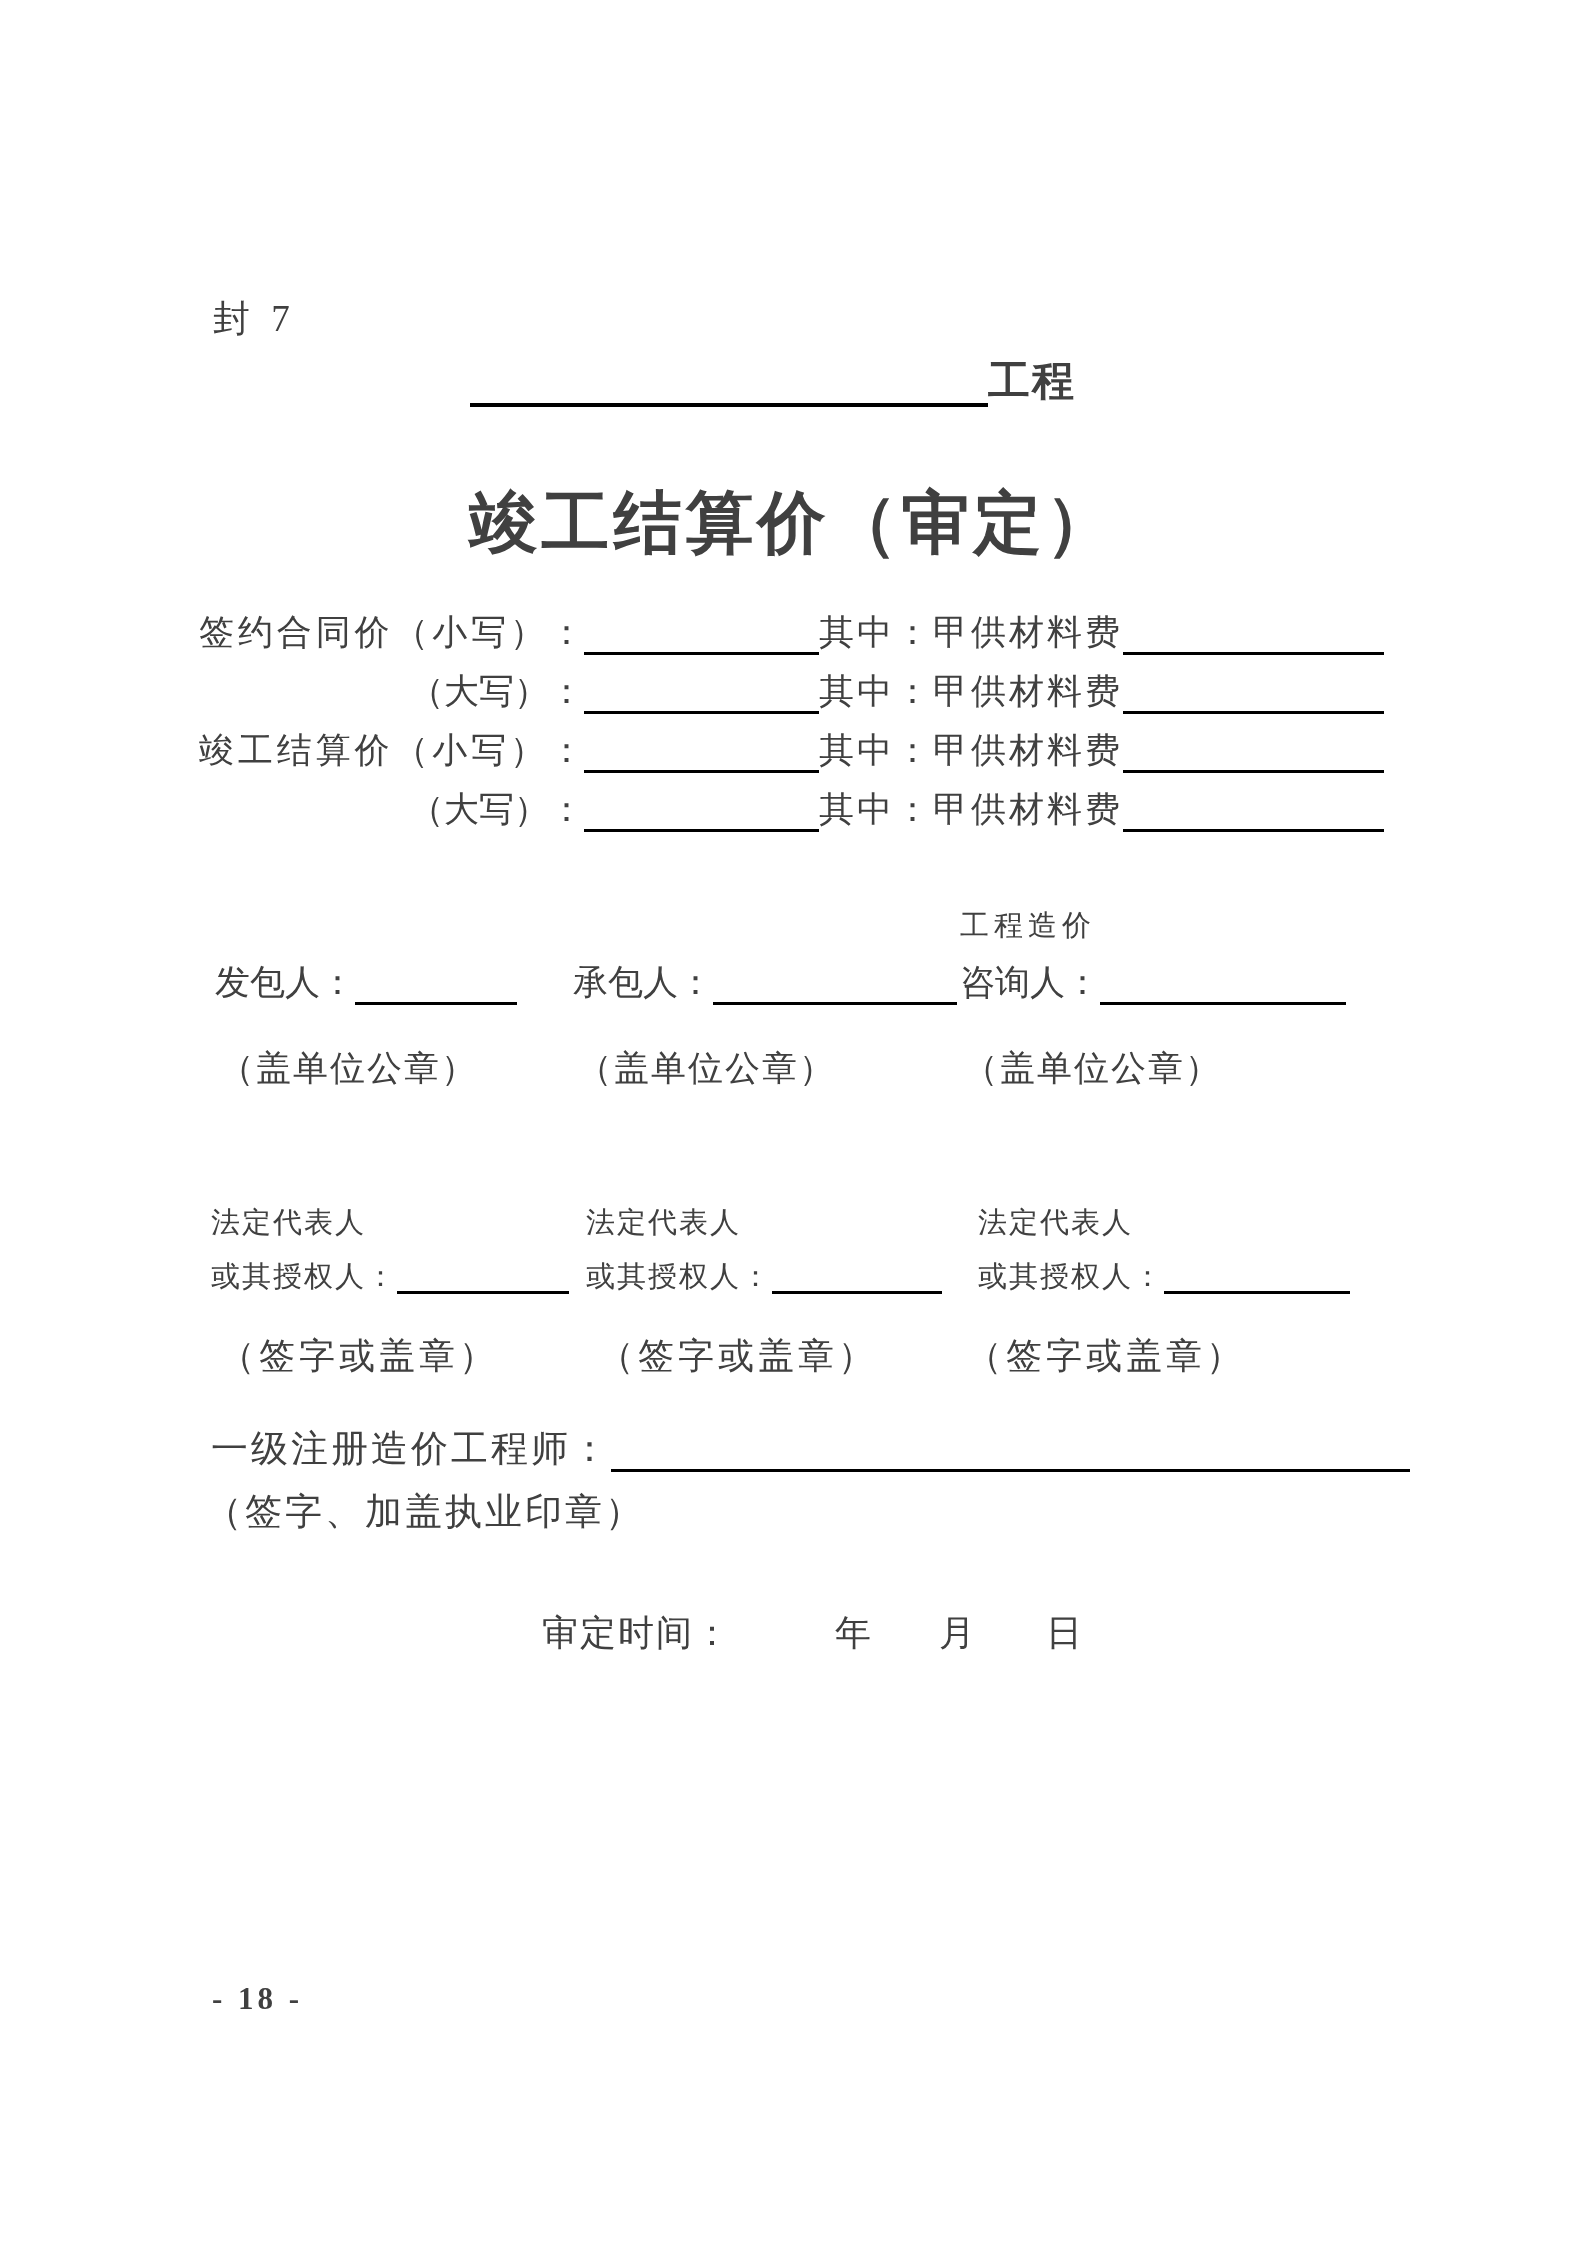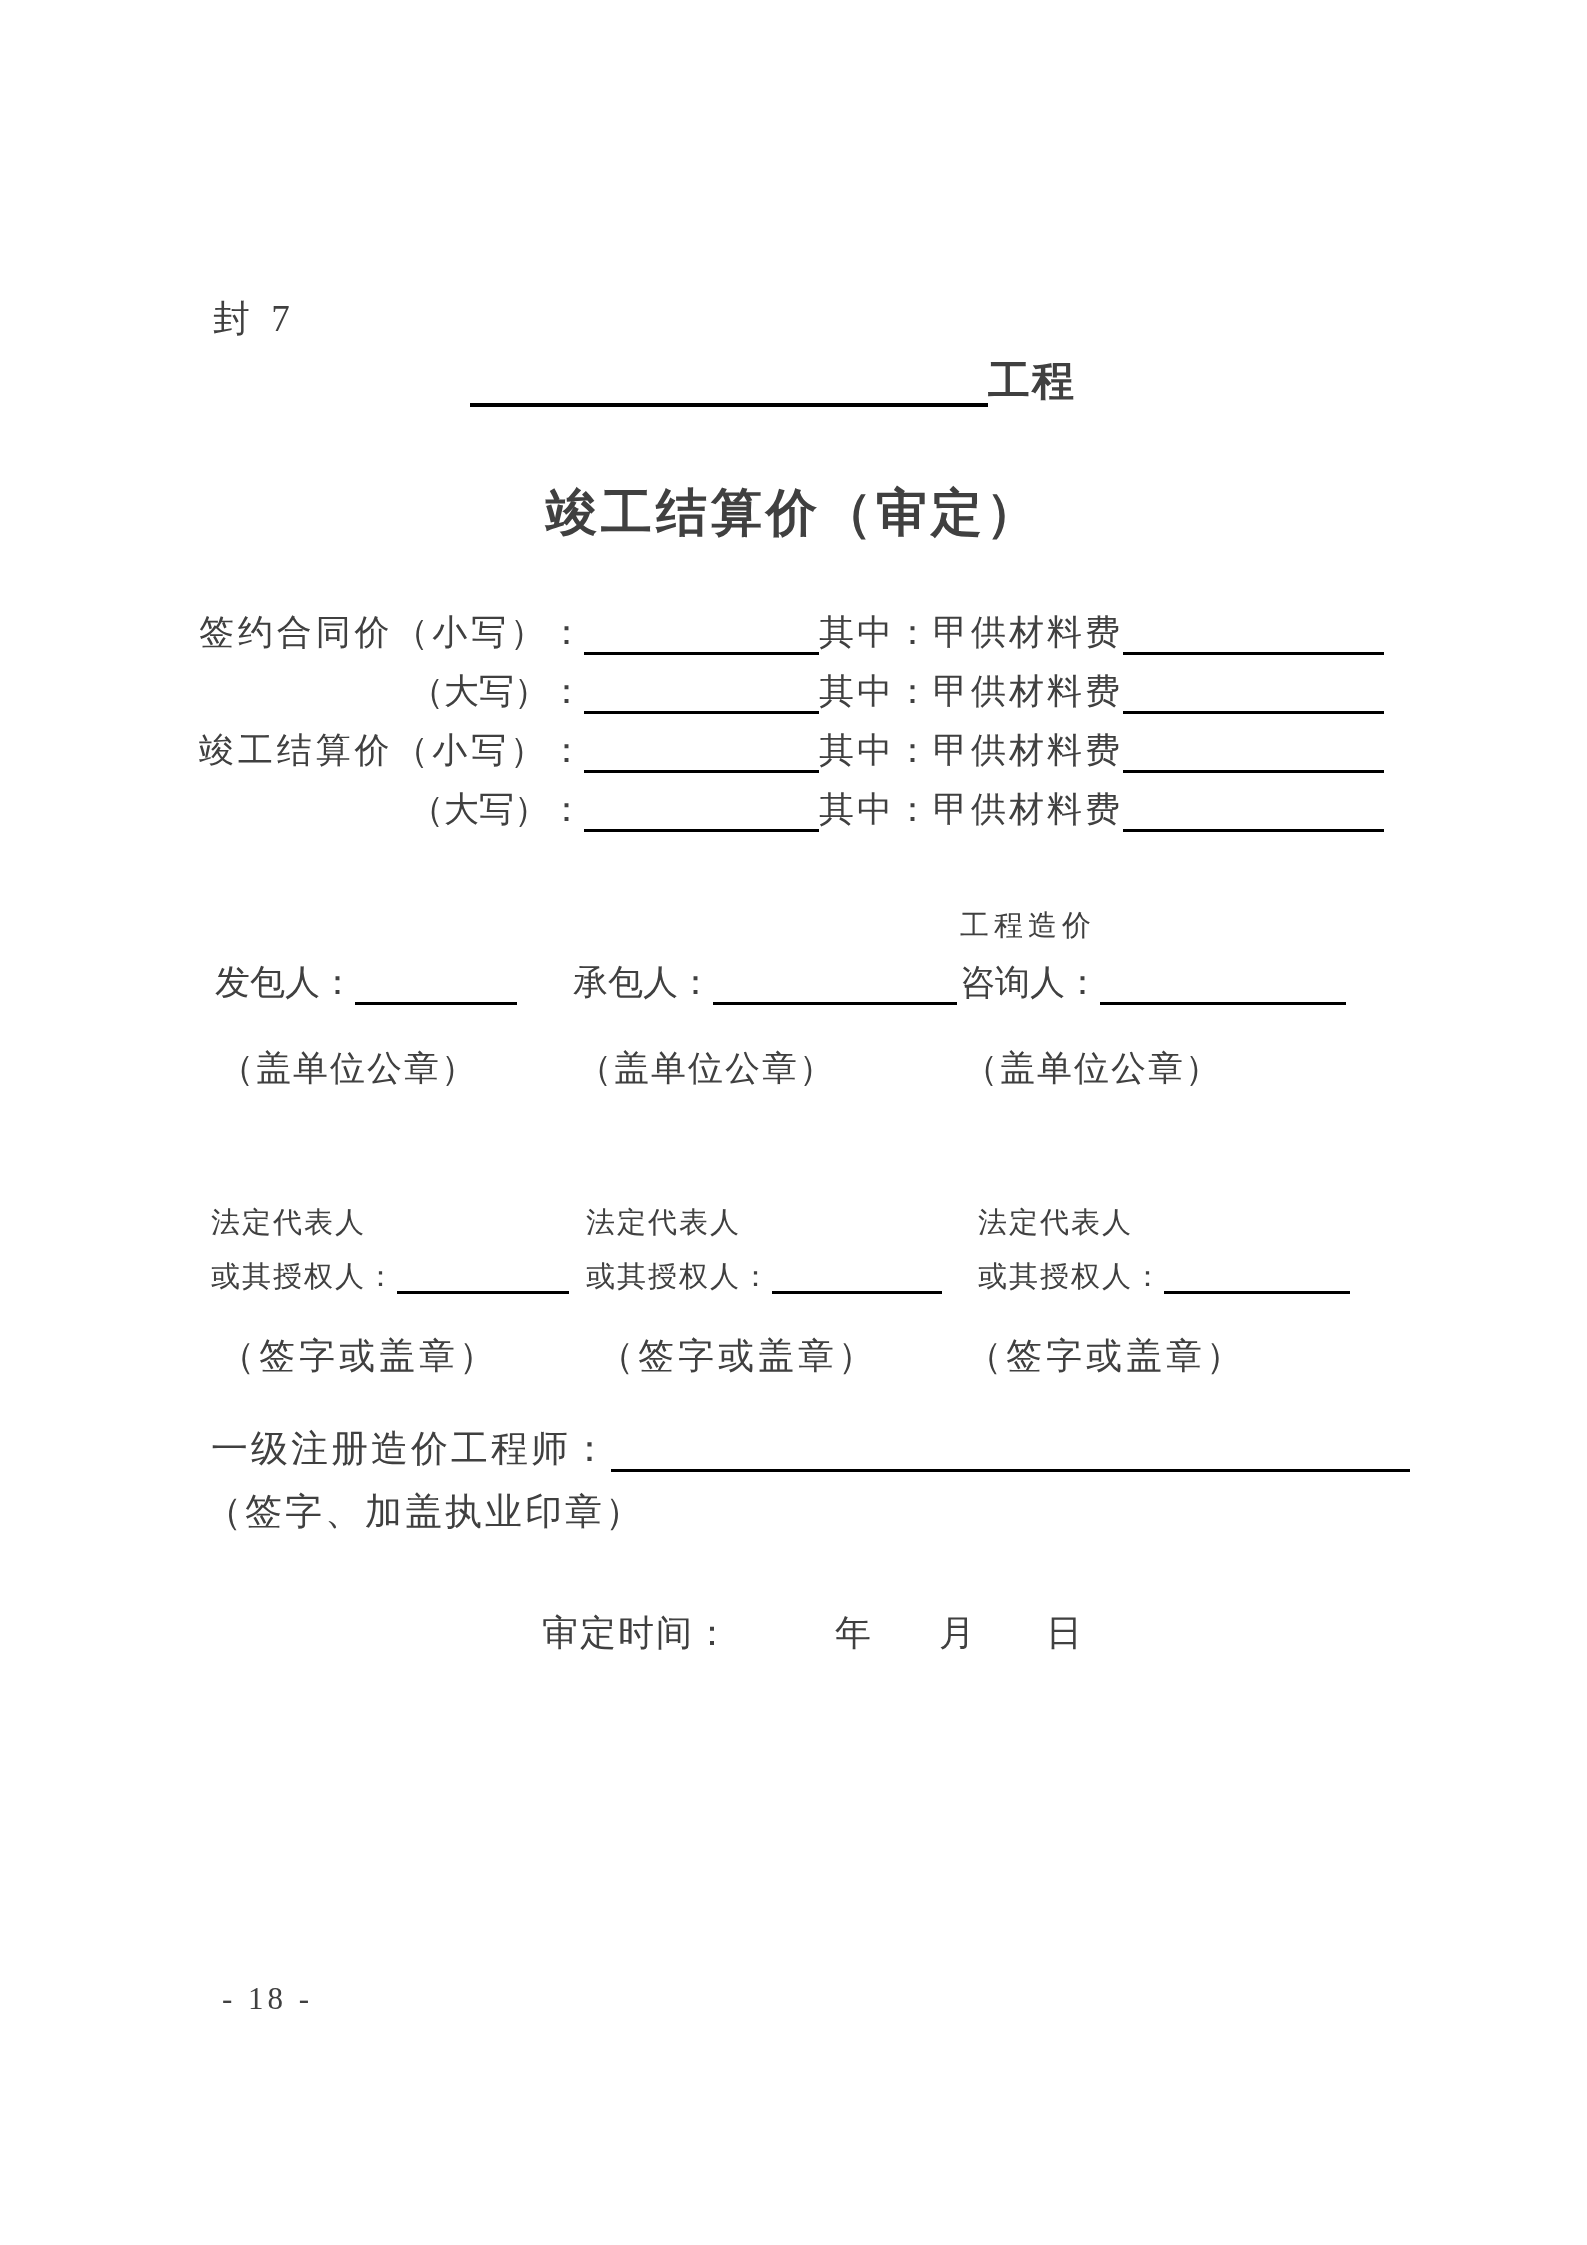--- a/index.html
+++ b/index.html
@@ -25,21 +25,21 @@
 
   
   .project-line { left: 470px; top: 361px; height: 46px; width: 610px; }
   .project-line .ul { width: 518px; border-bottom-width: 4px; }
   .project-suffix { font-size: 42px; font-weight: bold; letter-spacing: 2px; }
 
   
   .title {
     left: 0; right: 0; top: 483px;
     text-align: center;
-    font-size: 51px;
+    font-size: 68px;
     font-weight: bold;
     letter-spacing: 4px;
     margin: 0;
   }
 
   
   .price-row { left: 199px; width: 1185px; height: 44px; font-size: 35px; }
   .price-label {
     display: inline-block;
     width: 385px;
@@ -85,21 +85,21 @@
   .engineer-row .ul { flex: 1; }
   .engineer-note { left: 205px; top: 1490px; font-size: 37px; letter-spacing: 3px; text-align: right; }
 
   
   .date-row { left: 542px; top: 1611px; height: 40px; font-size: 36px; letter-spacing: 2px; align-items: baseline; }
   .date-unit-year { margin-left: 103px; }
   .date-unit-month { margin-left: 66px; }
   .date-unit-day { margin-left: 69px; }
 
   
-  .page-number { left: 222px; top: 1980px; font-size: 31px; letter-spacing: 4px; }
+  .page-number { left: 212px; top: 1980px; font-size: 31px; letter-spacing: 4px; font-weight: bold; }
 </style>
 </head>
 <body>
 
 <div class="page">
 
   <div class="abs corner">封 7</div>
 
   <div class="row project-line">
     <span class="ul"></span>

